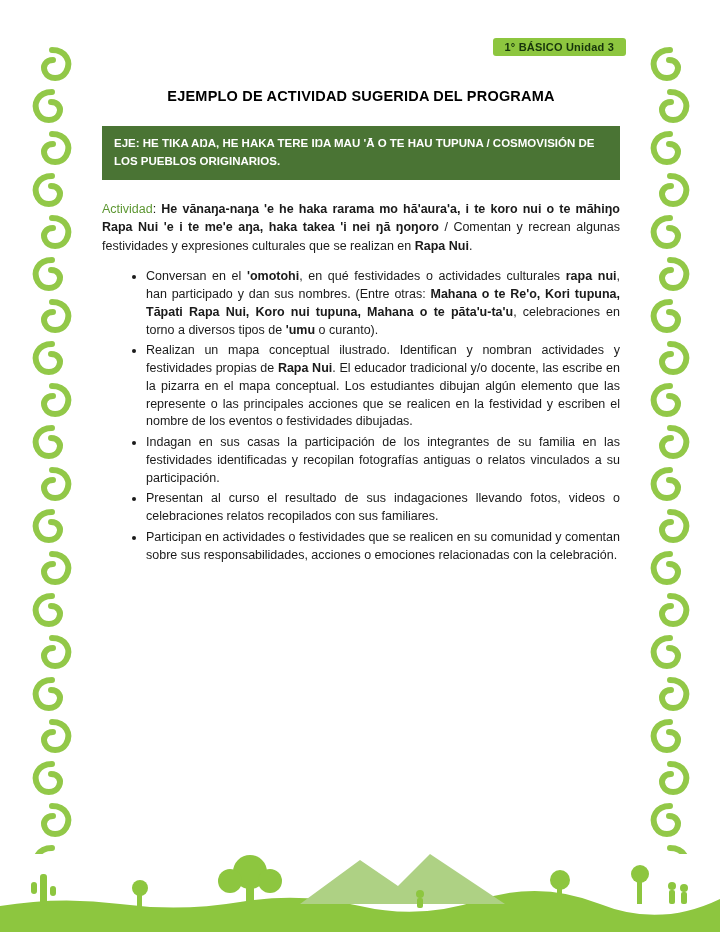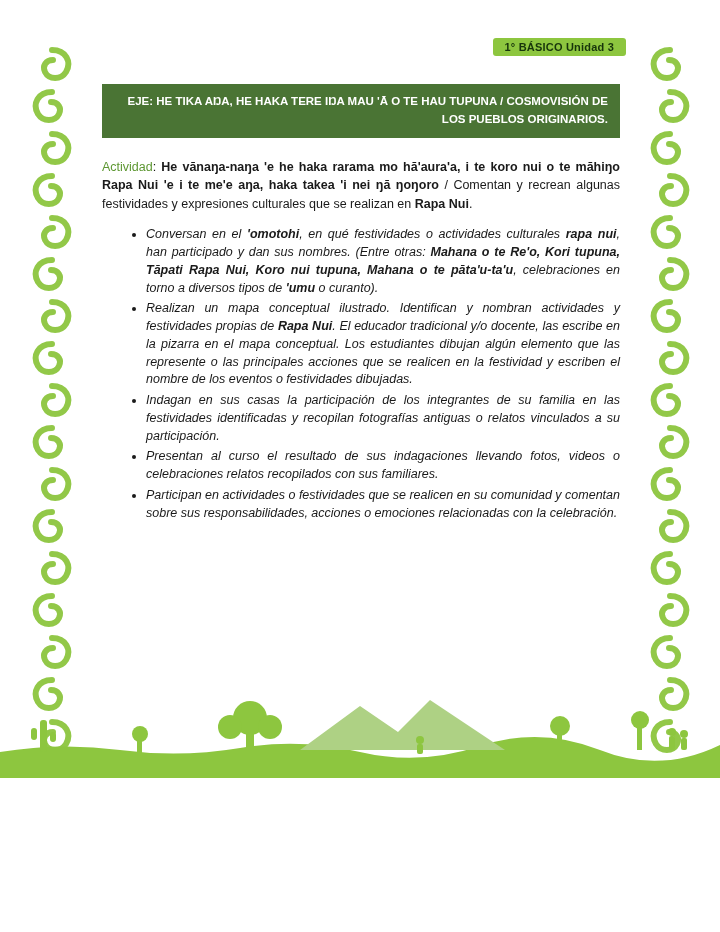--- a/index.html
+++ b/index.html
@@ -2,21 +2,21 @@
 <html><head>
 <meta charset="utf-8">
 <style>
   html,body{margin:0;padding:0;}
   body{
     width:720px;height:932px;
     font-family:"Liberation Sans",sans-serif;
     background:#ffffff;
     -webkit-font-smoothing:antialiased;
   }
-  .page{position:relative;width:720px;height:778px;background:#fff;overflow:hidden;}
+  .page{position:relative;width:720px;height:932px;background:#fff;overflow:hidden;}
 
   
   .ornament{position:absolute;top:42px;width:48px;height:812px;opacity:.95;}
   .ornament.left{left:28px;}
   .ornament.right{right:26px;}
 
   
   .footer-art{position:absolute;left:0;bottom:0;width:720px;height:88px;}
 
   
@@ -32,33 +32,33 @@
   .content{position:absolute;left:102px;width:518px;top:84px;color:#1a1a1a;}
 
   .page-title{
     text-align:center;font-weight:bold;font-size:14.5px;
     margin:4px 0 22px 0;letter-spacing:.2px;color:#000;
   }
 
   .eje-banner{
     background:#4a7434;color:#ffffff;
     font-weight:bold;font-size:11.5px;line-height:1.55;
-    padding:9px 12px;text-align:right;
+    padding:9px 12px;text-align:left;
   }
 
   .activity{
     margin-top:20px;font-size:12.5px;line-height:1.5;
     text-align:justify;
   }
 
   .ejemplos-label{margin-top:22px;font-size:12.5px;}
 
   ul.examples{
     margin:6px 0 0 0;padding-left:44px;list-style:disc;
-    font-size:12.5px;line-height:1.42;font-style:italic;
+    font-size:12.5px;line-height:1.42;
   }
   ul.examples li{text-align:justify;margin-bottom:3px;}
 
   .b{font-weight:bold;}
 </style>
 </head>
 <body>
 
 <div class="page">
 
@@ -83,20 +83,21 @@
         </g>
       </pattern>
     </defs>
     <rect width="48" height="812" fill="url(#koruR)"></rect>
   </svg>
 
   <div class="unit-badge">1° BÁSICO Unidad 3</div>
 
   <div class="content">
 
+    <div class="page-title">EJEMPLO DE ACTIVIDAD SUGERIDA DEL PROGRAMA</div>
 
     <div class="eje-banner">EJE: HE TIKA AŊA, HE HAKA TERE IŊA MAU 'Ā O TE HAU TUPUNA / COSMOVISIÓN DE LOS PUEBLOS ORIGINARIOS.</div>
 
     <p class="activity"><span style="color: rgb(93, 151, 50);">Actividad</span><span>: </span><span class="b">He vānaŋa-naŋa 'e he haka rarama mo hā'aura'a, i te koro nui o te māhiŋo Rapa Nui 'e i te me'e aŋa, haka takea 'i nei ŋā ŋoŋoro</span><span> / Comentan y recrean algunas festividades y expresiones culturales que se realizan en </span><span class="b">Rapa Nui</span><span>.</span></p>
 
 
     <ul class="examples">
         <li><span>Conversan en el </span><span class="b">'omotohi</span><span>, en qué festividades o actividades culturales </span><span class="b">rapa nui</span><span>, han participado y dan sus nombres. (Entre otras: </span><span class="b">Mahana o te Re'o, Kori tupuna, Tāpati Rapa Nui, Koro nui tupuna, Mahana o te pāta'u-ta'u</span><span>, celebraciones en torno a diversos tipos de </span><span class="b">'umu</span><span> o curanto).</span></li>
         <li><span>Realizan un mapa conceptual ilustrado. Identifican y nombran actividades y festividades propias de </span><span class="b">Rapa Nui</span><span>. El educador tradicional y/o docente, las escribe en la pizarra en el mapa conceptual. Los estudiantes dibujan algún elemento que las represente o las principales acciones que se realicen en la festividad y escriben el nombre de los eventos o festividades dibujadas.</span></li>
         <li><span>Indagan en sus casas la participación de los integrantes de su familia en las festividades identificadas y recopilan fotografías antiguas o relatos vinculados a su participación.</span></li>

